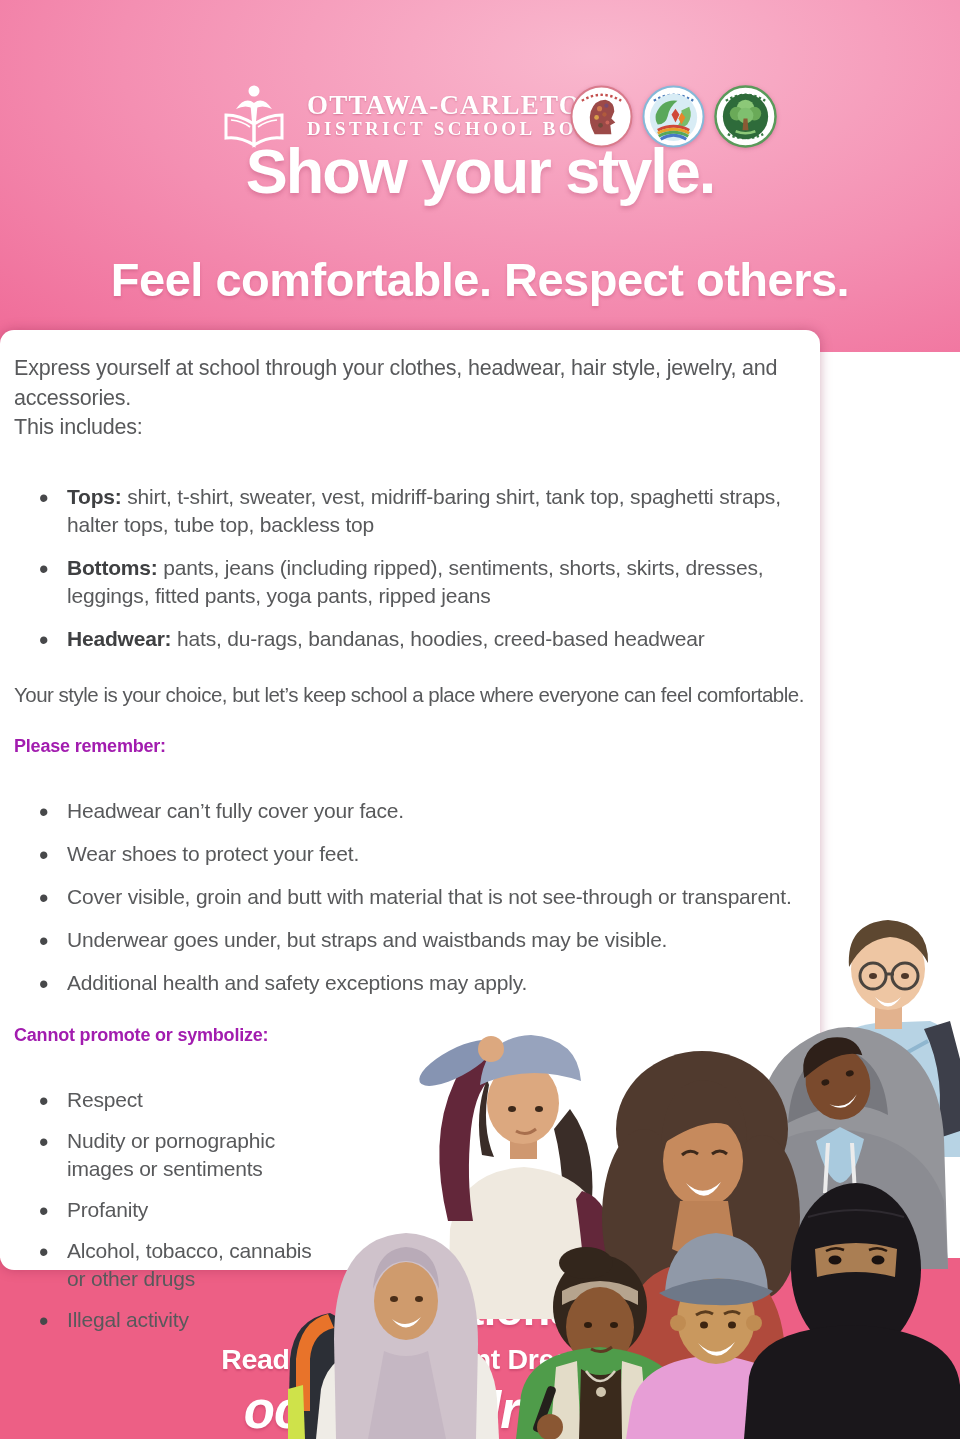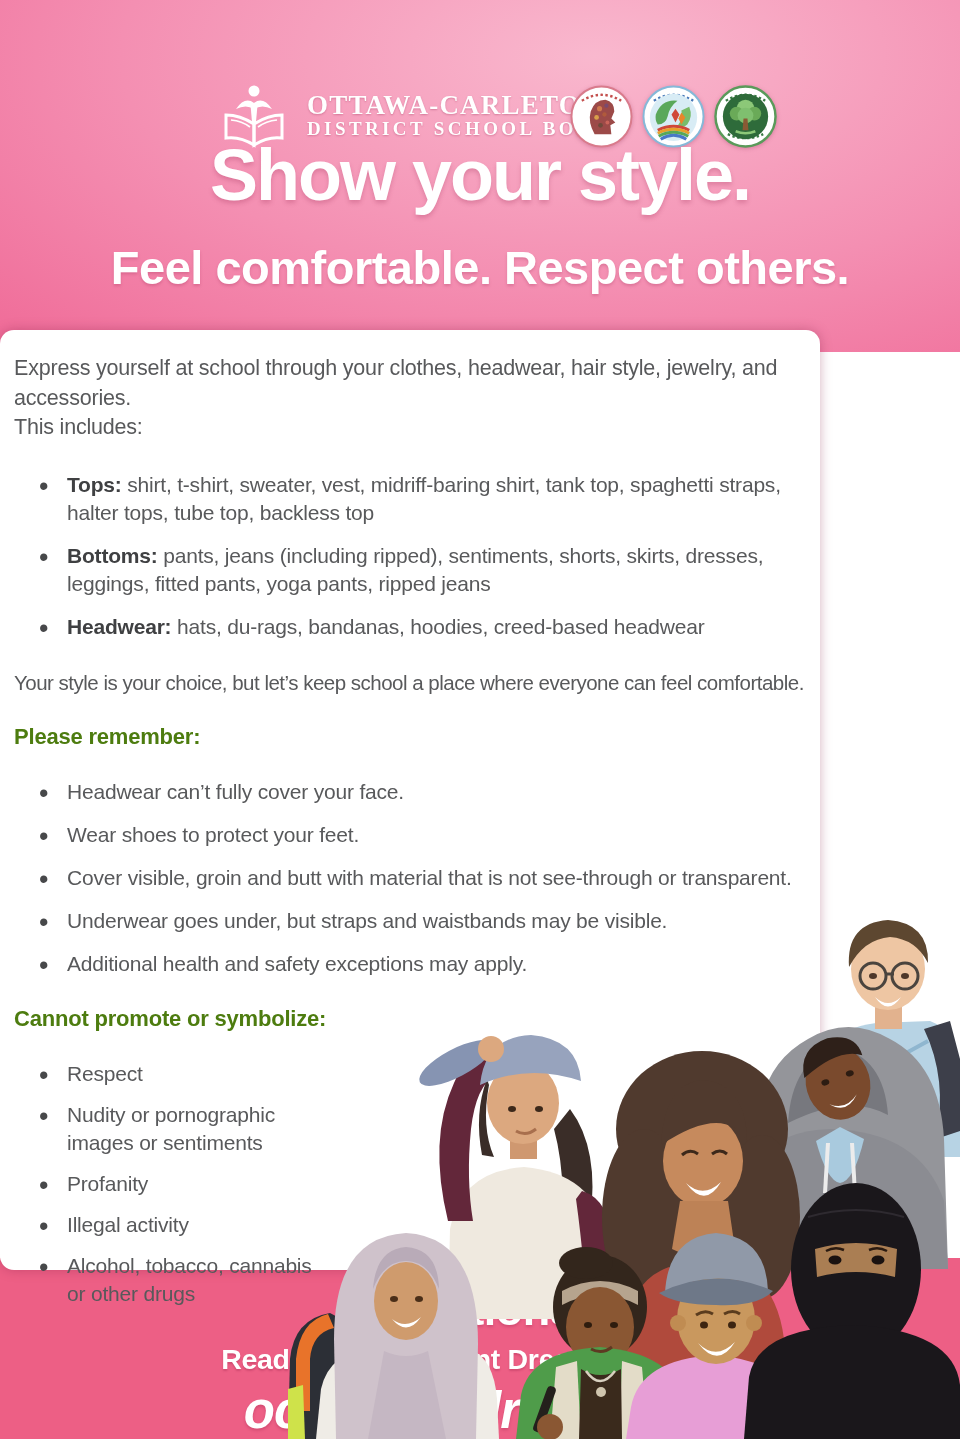--- a/index.html
+++ b/index.html
@@ -15,42 +15,42 @@
   }
   .logo-row { position:absolute; top:82px; left:216px; display:flex; align-items:center; gap:15px; }
   .book-logo { width:76px; height:66px; }
   .board-name { color:#fff; font-family:"Liberation Serif", serif; line-height:1.05; text-shadow:0 1px 2px rgba(150,40,80,.35); }
   .board-line1 { font-size:27px; letter-spacing:1.2px; font-variant:small-caps; text-transform:uppercase; font-weight:bold; }
   .board-line2 { font-size:19px; letter-spacing:3.4px; font-variant:small-caps; text-transform:uppercase; font-weight:bold; }
   .badges { position:absolute; top:85px; left:570px; display:flex; gap:9px; }
   .badges svg { width:63px; height:63px; filter:drop-shadow(0 1px 2px rgba(140,40,80,.3)); }
   .page-title {
     position:absolute; top:138px; width:100%; text-align:center; color:#fff;
-    font-size:72px; font-weight:bold; letter-spacing:-2px; line-height:1.05;
+    font-size:63px; font-weight:bold; letter-spacing:-2px; line-height:1.05;
     text-shadow:0 3px 4px rgba(150,40,80,.25);
   }
   .page-subtitle {
-    position:absolute; top:240px; width:100%; text-align:center; color:#fff;
+    position:absolute; top:252px; width:100%; text-align:center; color:#fff;
     font-size:47px; font-weight:bold; letter-spacing:-0.5px;
     text-shadow:0 2px 3px rgba(150,40,80,.25);
   }
   
   .panel {
     position:absolute; top:330px; left:0; width:820px; height:940px; z-index:2;
     background:#fff; border-radius:14px; box-shadow:0 0 12px rgba(130,30,70,.35);
     box-sizing:border-box; padding:24px 14px 0 14px; color:#58595b;
   }
   .para { font-size:21.5px; line-height:1.38; letter-spacing:-0.2px; }
   .para span { display:block; }
-  ul.blist { list-style:none; margin:28px 0 0 0; padding:0; }
+  ul.blist { list-style:none; margin:40px 0 0 0; padding:0; }
   ul.blist li { position:relative; padding-left:53px; margin-bottom:15px; font-size:21px; line-height:1.34; letter-spacing:-0.2px; max-width:892px; }
   ul.blist li::before { content:"\2022"; position:absolute; left:25px; top:-3px; font-size:27px; color:#47484a; }
   .b { font-weight:bold; color:#3f4042; }
   .choice { margin-top:27px; font-size:20.5px; letter-spacing:-0.5px; white-space:nowrap; }
-  .subhead { margin:27px 0 13px 0; font-size:22px; font-weight:bold; color:#4d7c0f; letter-spacing:-0.2px; }
+  .subhead { margin:27px 0 13px 0; font-size:18px; font-weight:bold; color:#a21caf; letter-spacing:-0.2px; }
   ul.cannot { width:318px; }
   ul.cannot li { margin-bottom:13px; }
   
   .collage { position:absolute; right:0; bottom:0; width:672px; height:552px; z-index:3; pointer-events:none; }
   .collage svg { width:672px; height:552px; display:block; }
   
   .footer {
     position:absolute; top:1258px; left:0; width:960px; height:181px; z-index:1;
     background:#ed5f85; color:#fff; text-align:center;
   }
@@ -145,22 +145,22 @@
       <li><span>Cover visible, groin and butt with material that is not see-through or transparent.</span></li>
       <li><span>Underwear goes under, but straps and waistbands may be visible.</span></li>
       <li><span>Additional health and safety exceptions may apply.</span></li>
     </ul>
 
     <div class="subhead">Cannot promote or symbolize:</div>
     <ul class="blist cannot">
       <li><span>Respect</span></li>
       <li><span>Nudity or pornographic images or sentiments</span></li>
       <li><span>Profanity</span></li>
+      <li><span>Alcohol, tobacco, cannabis or other drugs</span></li>
       <li><span>Illegal activity</span></li>
-      <li><span>Alcohol, tobacco, cannabis or other drugs</span></li>
     </ul>
   </div>
 
   <div class="collage">
     <svg viewBox="0 0 672 552">
 
       <g>
         <path d="M520,270 L520,205 Q526,144 588,136 L642,134 Q668,142 672,202 L672,270 Z" fill="#b7d3e4"></path>
         <path d="M636,142 L662,134 L672,172 L672,244 L648,252 Q660,192 636,142 Z" fill="#3d3f4a"></path>
         <path d="M560,158 L600,176 L640,154" fill="none" stroke="#8fb6cf" stroke-width="4"></path>

